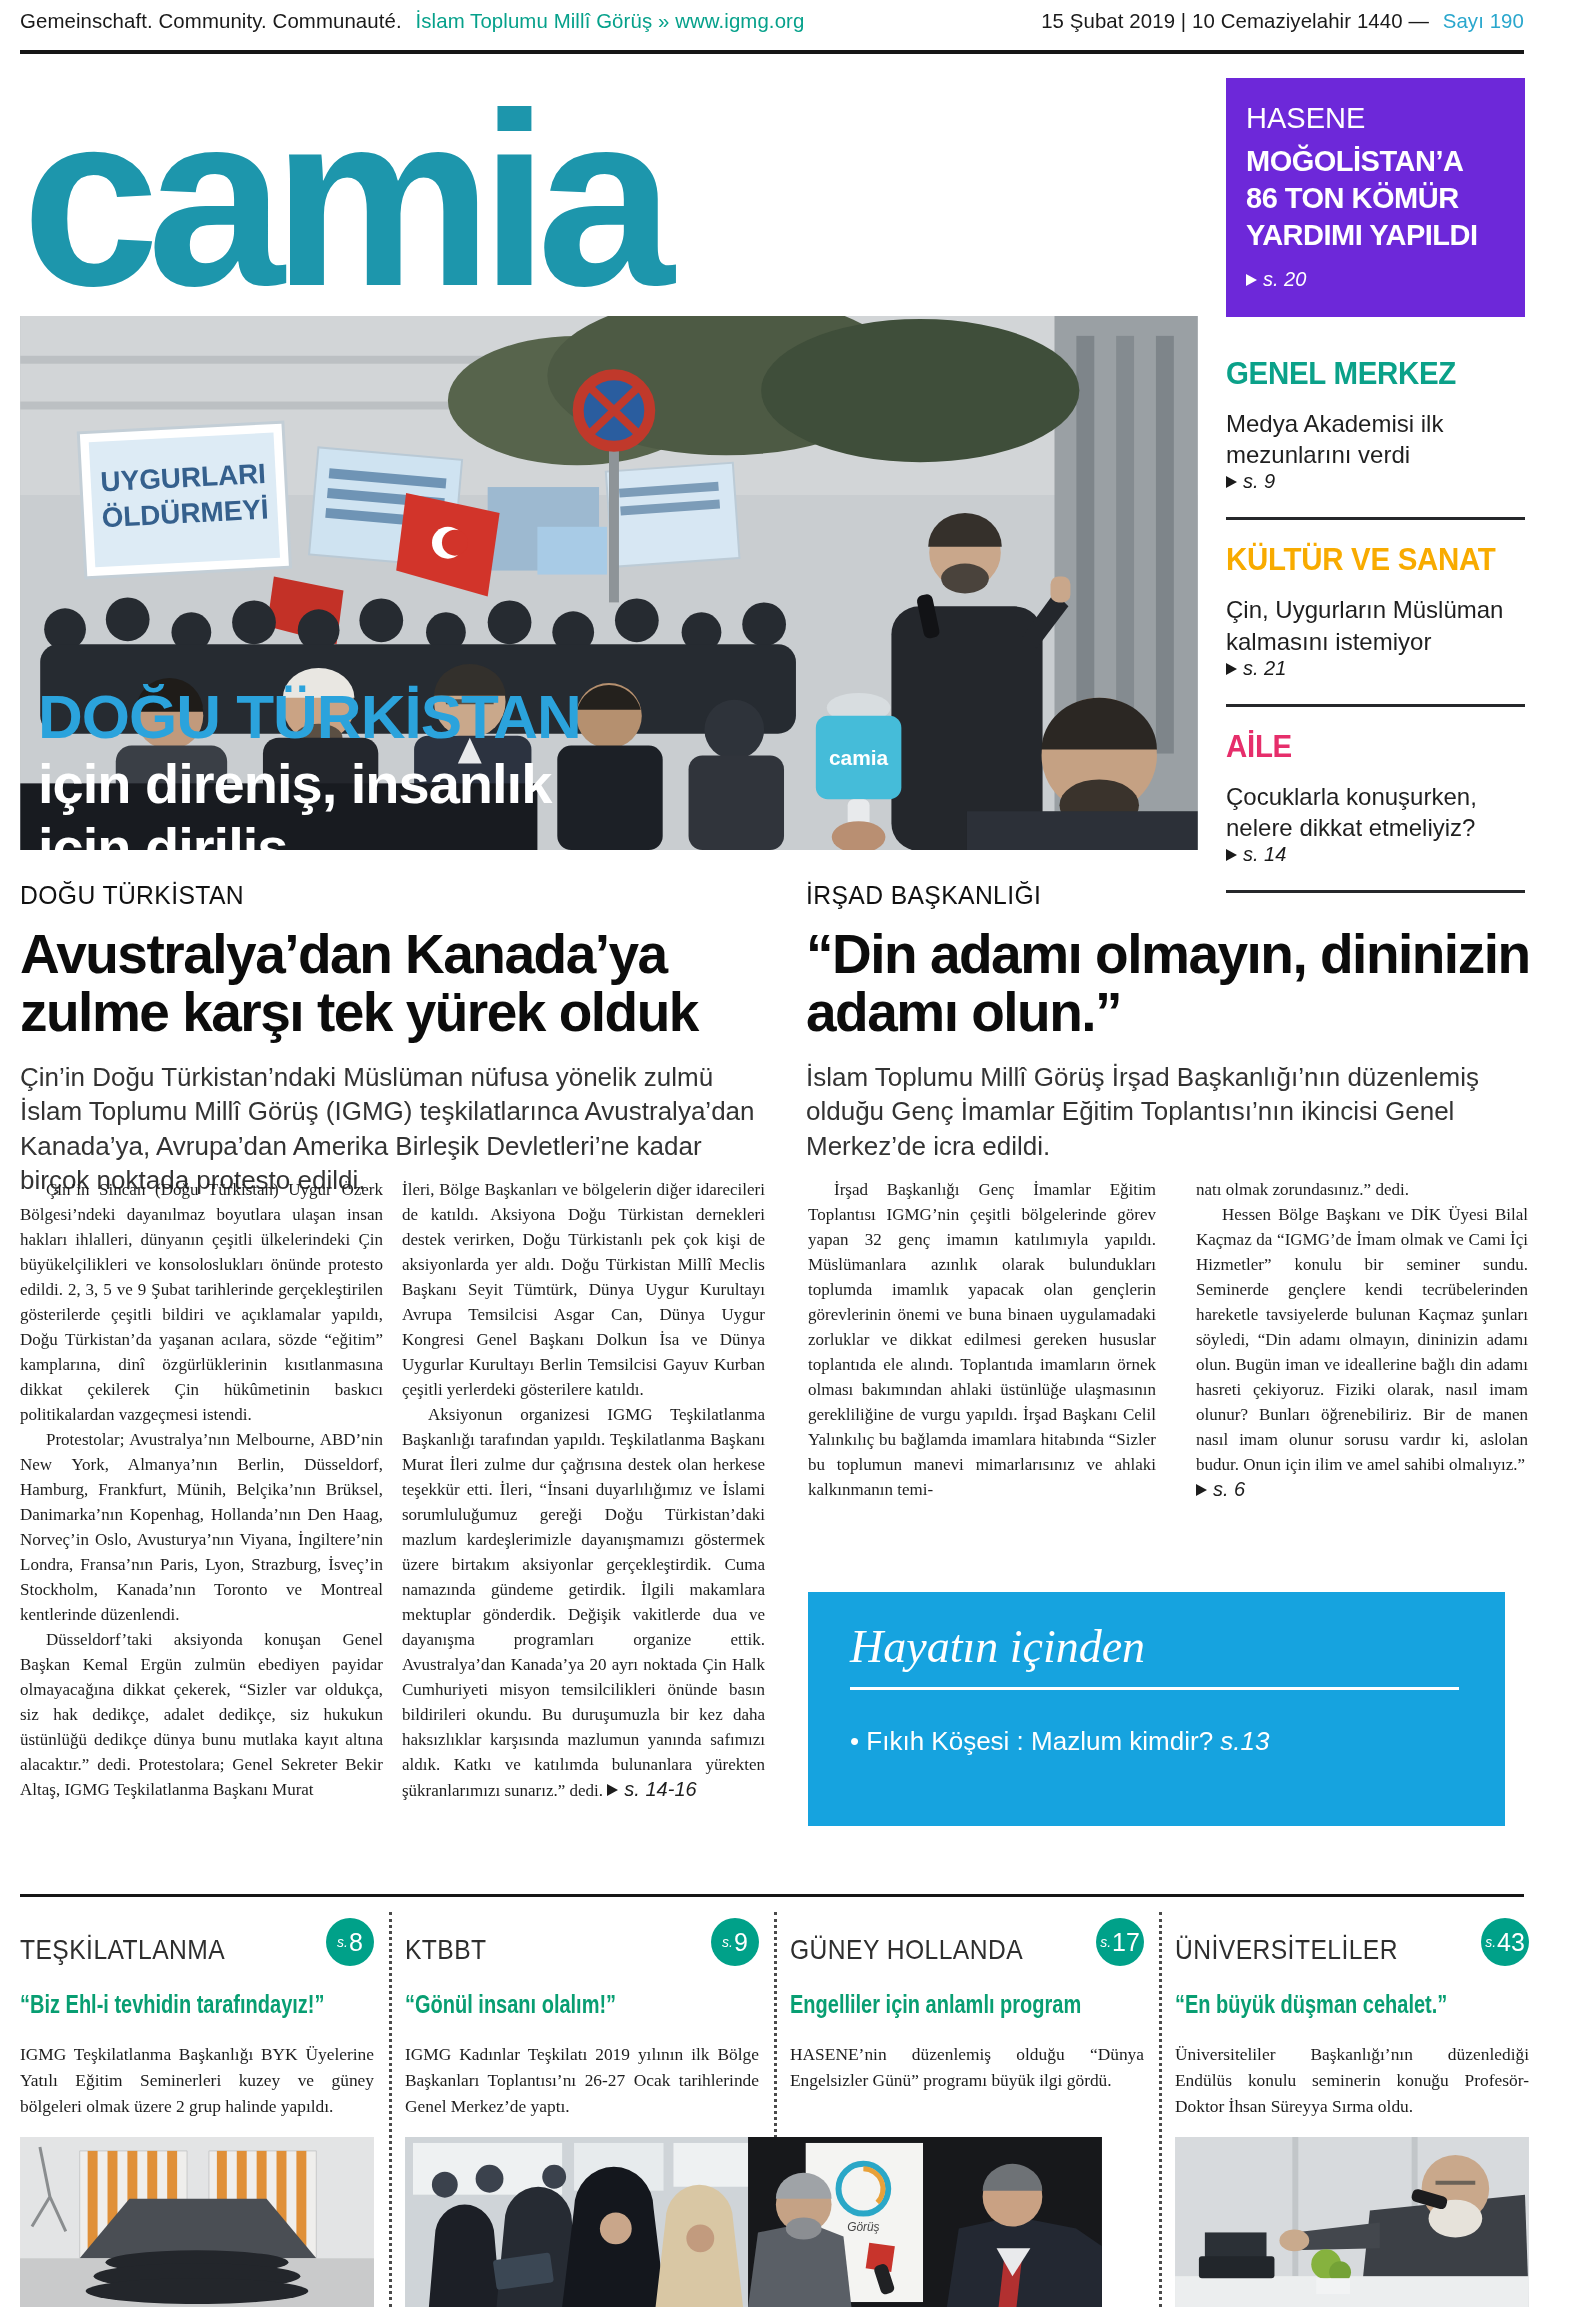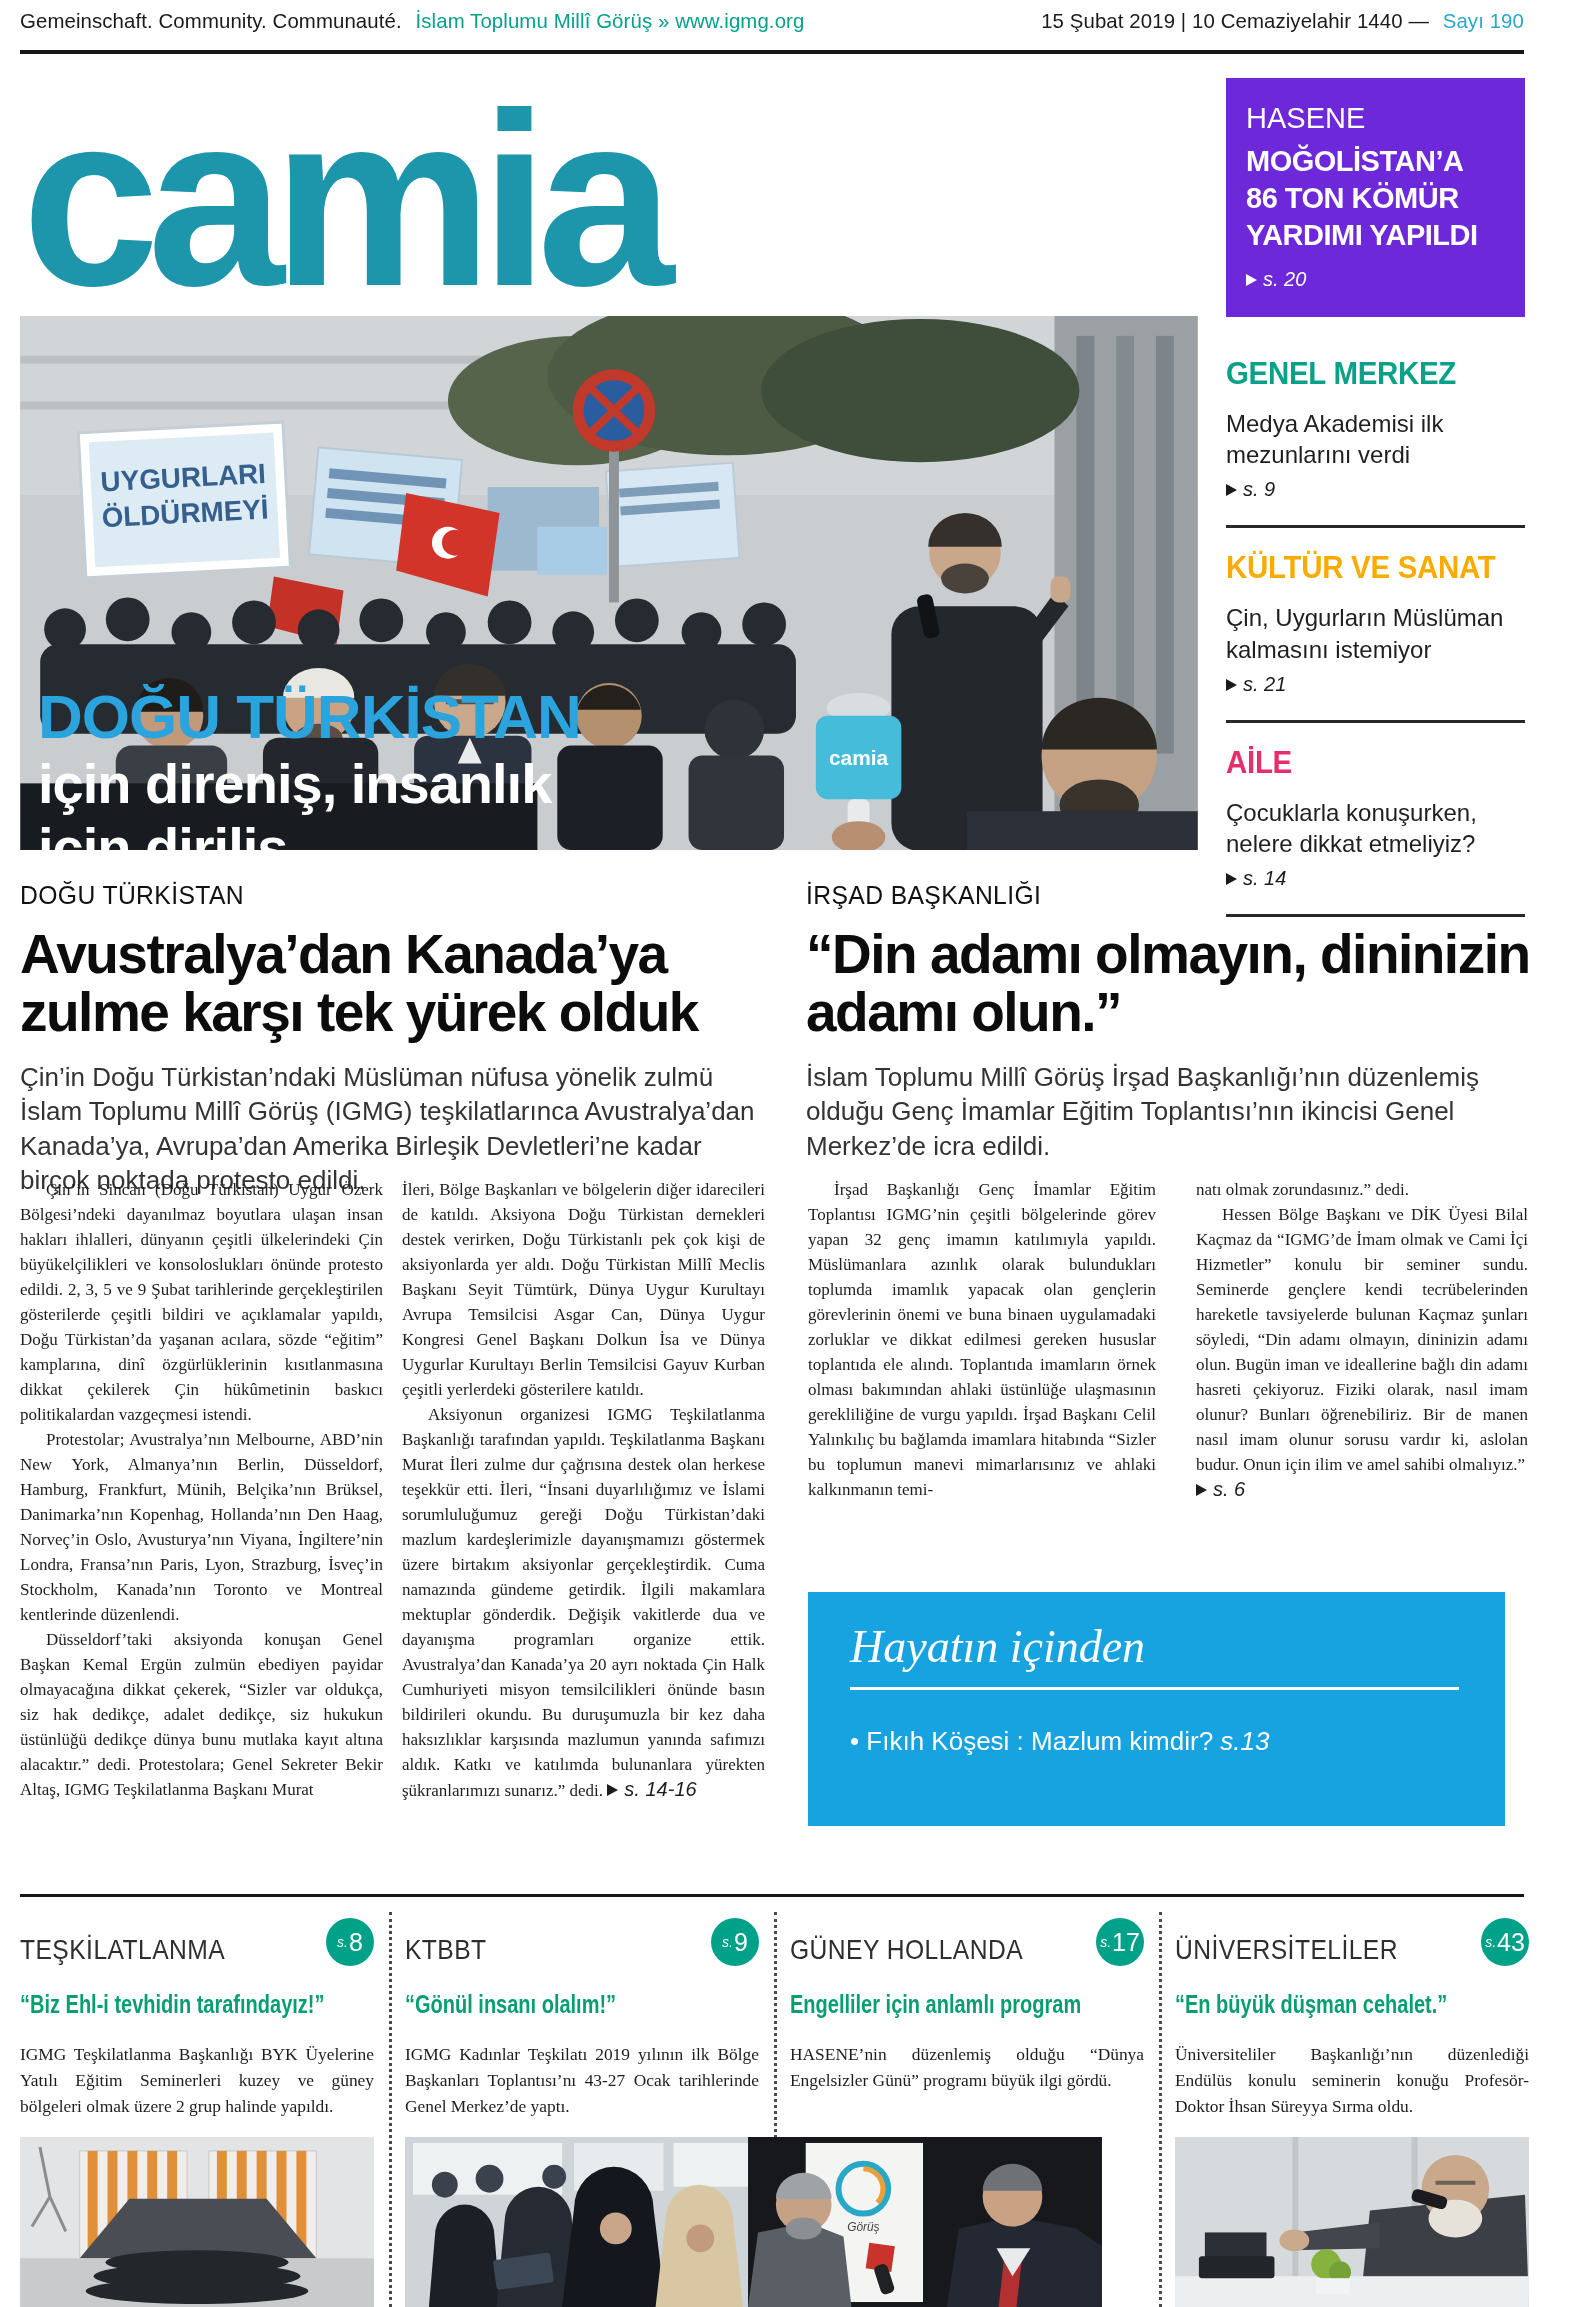--- a/index.html
+++ b/index.html
@@ -28,21 +28,21 @@
   .hero svg{position:absolute;left:0;top:0;}
   .hero-caption{position:absolute;left:18px;top:370px;line-height:1;}
   .hc-blue{font-size:62px;font-weight:bold;letter-spacing:-1px;white-space:nowrap;}
   .hc-white{font-size:56px;font-weight:bold;color:#fff;margin-top:8px;white-space:nowrap;letter-spacing:-1px;}
   .hc-ref{color:#fff;font-size:22px;margin-left:14px;}
 
   
   .sidebar{left:1226px;top:356px;width:299px;}
   .sb-name{font-size:31px;font-weight:bold;letter-spacing:-0.3px;transform:scaleX(.95);transform-origin:left;white-space:nowrap;}
   .sb-text{margin-top:16px;font-size:24px;line-height:1.3;color:#1f1f1f;}
-  .sb-ref{margin-top:8px;}
+  .sb-ref{margin-top:0;}
   .sb-div{height:0;border-top:3px solid #26282a;margin:24px 0 22px 0;}
 
   .pref{font-style:italic;font-size:20px;color:inherit;}
   .tri{display:inline-block;width:0;height:0;border-left:14px solid currentColor;
        border-top:8px solid transparent;border-bottom:8px solid transparent;margin-right:8px;}
   .tri.sm{border-left-width:11px;border-top-width:6px;border-bottom-width:6px;margin-right:6px;}
 
   
   .kicker{font-size:26px;letter-spacing:0.4px;color:#111;transform:scaleX(.95);transform-origin:left;white-space:nowrap;}
   .headline{font-weight:bold;color:#0c0c0c;font-size:55px;line-height:1.06;letter-spacing:-1.5px;margin-top:14px;}
@@ -306,21 +306,21 @@
 
   <div class="abs bsec" style="left:405px;">
     <div class="bs-head">
       <div class="bs-name">KTBBT</div>
       <div class="badge" style="background-color: rgb(0, 161, 137);">
           <span class="pre">s.</span>
           <span class="num">9</span>
         </div>
     </div>
     <div class="bs-h3" style="color: rgb(8, 158, 114);">“Gönül insanı olalım!”</div>
-    <div class="bs-body">IGMG Kadınlar Teşkilatı 2019 yılının ilk Bölge Başkanları Toplantısı’nı 43-27 Ocak tarihlerinde Genel Merkez’de yaptı.</div>
+    <div class="bs-body">IGMG Kadınlar Teşkilatı 2019 yılının ilk Bölge Başkanları Toplantısı’nı 26-27 Ocak tarihlerinde Genel Merkez’de yaptı.</div>
   </div>
 
   <div class="abs bsec" style="left:790px;">
     <div class="bs-head">
       <div class="bs-name">GÜNEY HOLLANDA</div>
       <div class="badge" style="background-color: rgb(0, 161, 137);">
           <span class="pre">s.</span>
           <span class="num">17</span>
         </div>
     </div>

